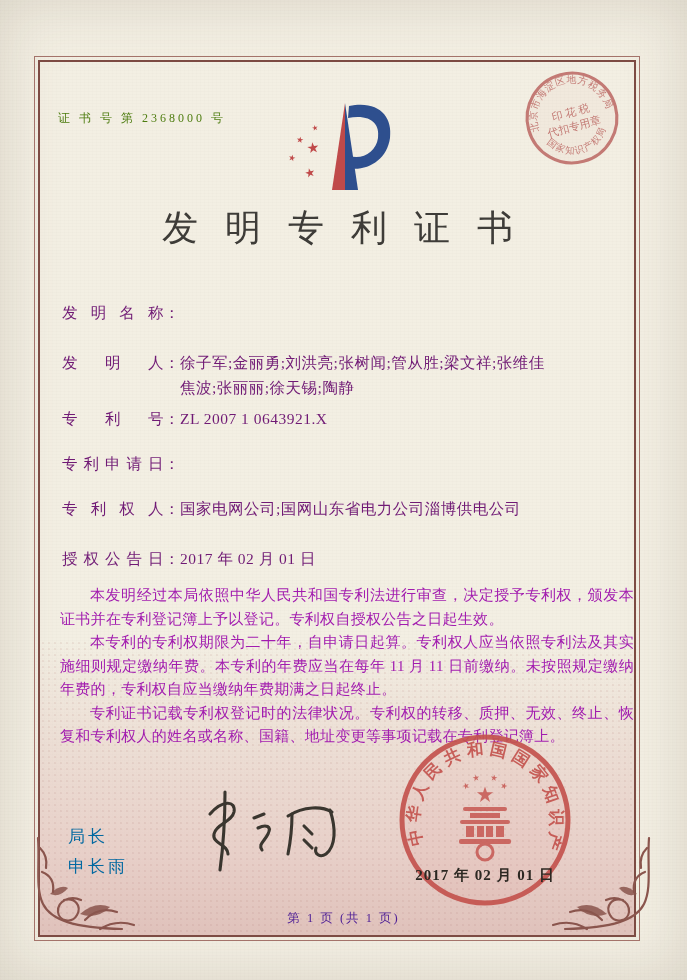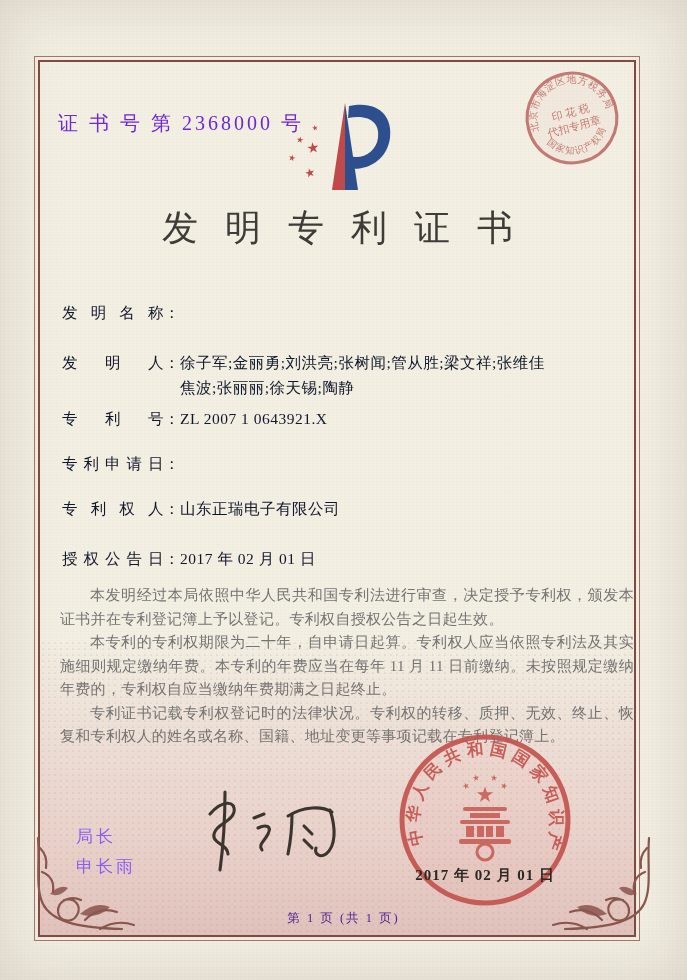--- a/index.html
+++ b/index.html
@@ -12,38 +12,38 @@
   }
   .paper-grain{position:absolute;inset:0;z-index:0;
     background-image:repeating-linear-gradient(0deg,rgba(90,70,60,.015) 0 1px,transparent 1px 3px),
                      repeating-linear-gradient(90deg,rgba(90,70,60,.012) 0 1px,transparent 1px 4px);}
   .pink-zone{position:absolute;left:40px;top:640px;width:594px;height:295px;z-index:1;
     background-image:radial-gradient(rgba(165,100,95,.10) 1px,transparent 1.4px),
       linear-gradient(to bottom,rgba(227,198,192,0) 0%,rgba(227,198,192,.40) 35%,rgba(229,200,194,.80) 72%,rgba(222,190,184,.92) 100%);
     background-size:6px 6px,100% 100%;}
   .frame{position:absolute;left:38px;top:60px;width:594px;height:873px;z-index:2;
     border:2px solid #7d4b43;outline:1px solid #a4736a;outline-offset:3px;}
-  .cert-no{position:absolute;left:58px;top:110px;z-index:4;font-size:20px;letter-spacing:3px;color:#6d28d9;}
+  .cert-no{position:absolute;left:58px;top:110px;z-index:4;font-size:12px;letter-spacing:3px;color:#4d7c0f;}
   .logo{position:absolute;left:283px;top:98px;z-index:3;}
   .tax-stamp{position:absolute;left:524px;top:70px;width:96px;height:96px;z-index:4;
     transform:rotate(-15deg);opacity:.88;}
   .title{position:absolute;left:0;right:0;top:204px;z-index:4;text-align:center;
     font-size:36px;letter-spacing:27px;padding-left:15px;color:#3e3c38;font-weight:500;}
   .field{position:absolute;left:62px;width:566px;z-index:4;display:flex;align-items:flex-start;
-    font-size:15.5px;line-height:25px;color:#0f172a;}
+    font-size:15.5px;line-height:25px;color:#701a75;}
   .flabel{flex:0 0 102px;text-align:justify;text-align-last:justify;letter-spacing:.5px;}
   .fcolon{flex:0 0 16px;}
   .fvalue{flex:1 1 auto;letter-spacing:.5px;}
   .fvalue .vline{display:block;}
   .f-name{top:300px;} .f-inventors{top:350px;} .f-patno{top:406px;}
   .f-filing{top:451px;} .f-patentee{top:496px;} .f-grant{top:546px;}
   .body-text{position:absolute;left:60px;top:584px;width:574px;z-index:4;
-    font-size:15px;line-height:23.5px;text-align:justify;color:#737373;letter-spacing:.3px;}
+    font-size:15px;line-height:23.5px;text-align:justify;color:#a21caf;letter-spacing:.3px;}
   .body-text p{margin:0;text-indent:2em;}
-  .signatory{position:absolute;left:76px;top:822px;z-index:5;font-size:17px;line-height:30px;letter-spacing:3px;color:#8b5cf6;}
+  .signatory{position:absolute;left:68px;top:822px;z-index:5;font-size:17px;line-height:30px;letter-spacing:3px;color:#0369a1;}
   .signature{position:absolute;left:192px;top:788px;z-index:5;}
   .official-seal{position:absolute;left:398px;top:733px;width:175px;height:175px;z-index:4;opacity:.92;}
   .seal-date{position:absolute;left:400px;top:866px;width:170px;z-index:5;text-align:center;
     font-size:15px;font-weight:600;letter-spacing:1px;color:#2c2822;}
   .page-footer{position:absolute;left:0;right:0;top:910px;z-index:5;text-align:center;
     font-size:12.5px;letter-spacing:2px;color:#4c1d95;}
   .flourish{position:absolute;top:836px;z-index:3;}
   .flourish.left{left:30px;}
   .flourish.right{left:532px;transform:scaleX(-1);}
   svg text{font-family:"Liberation Serif","DejaVu Serif",serif;}
@@ -110,21 +110,21 @@
     <span class="fvalue">ZL 2007 1 0643921.X</span>
   </div>
   <div class="field f-filing">
     <span class="flabel">专利申请日</span>
       <span class="fcolon">：</span>
   </div>
   <div class="field f-patentee">
     <span class="flabel">专利权人</span>
       <span class="fcolon">：</span>
     <span class="fvalue">
-      <span class="vline">山东正瑞电子有限公司</span>
+      <span class="vline">国家电网公司;国网山东省电力公司淄博供电公司</span>
     </span>
   </div>
   <div class="field f-grant">
     <span class="flabel">授权公告日</span>
       <span class="fcolon">：</span>
     <span class="fvalue">2017 年 02 月 01 日</span>
   </div>
 
   <div class="body-text">
     <p>本发明经过本局依照中华人民共和国专利法进行审查，决定授予专利权，颁发本证书并在专利登记簿上予以登记。专利权自授权公告之日起生效。</p>

